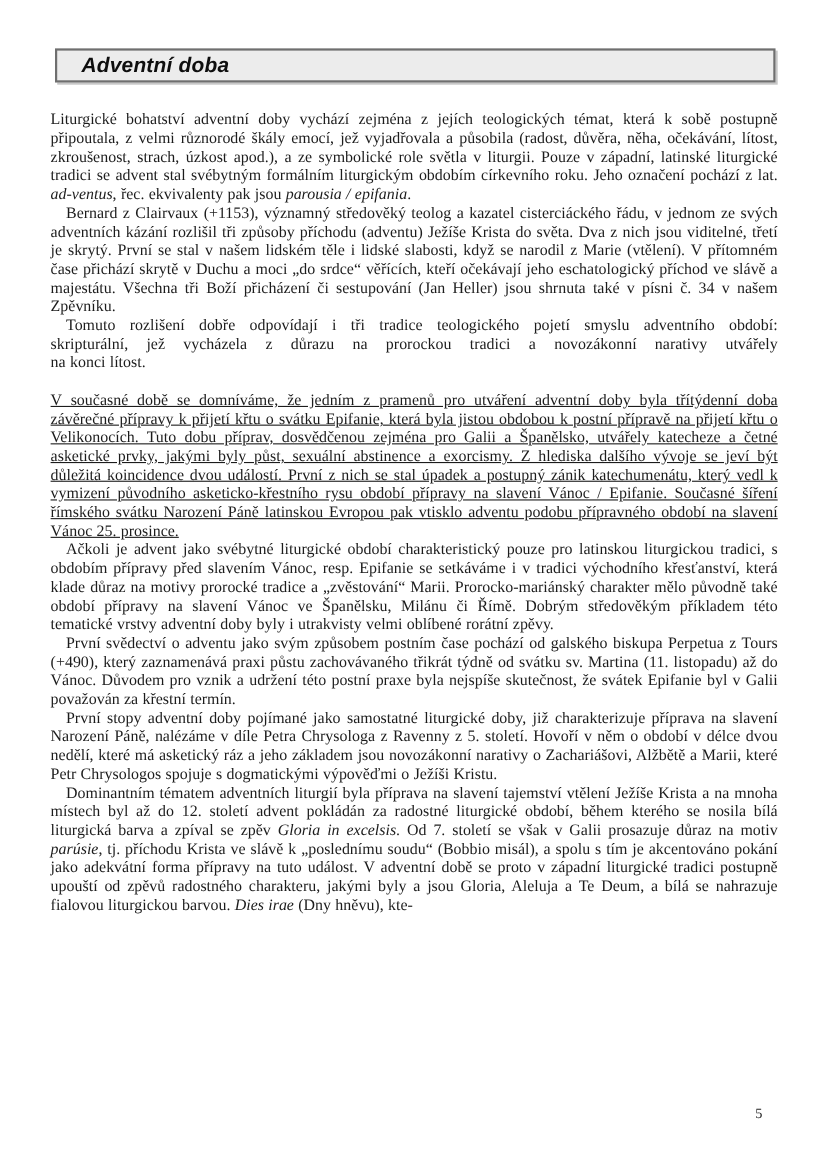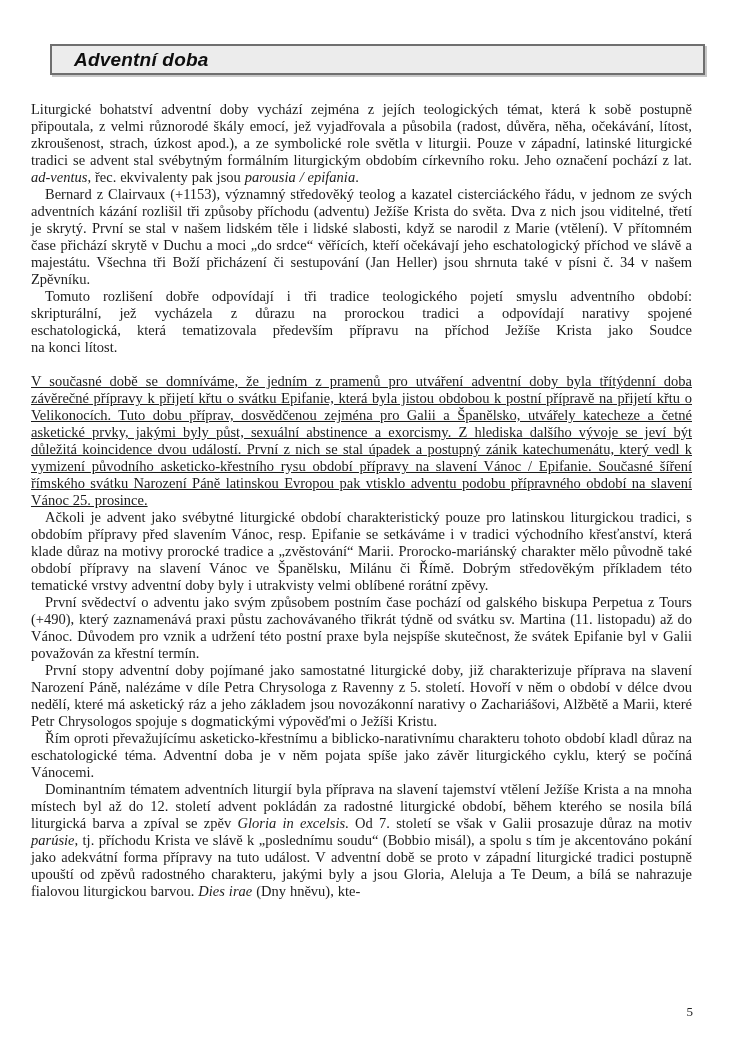--- a/index.html
+++ b/index.html
@@ -34,21 +34,21 @@
     margin: 0;
     font-family: "Liberation Sans", sans-serif;
     font-style: italic;
     font-weight: bold;
     font-size: 19px;
     letter-spacing: 0.2px;
     color: #0e0e0e;
   }
   .body-text {
     position: absolute;
-    left: 31px;
+    left: 46px;
     top: 101px;
     width: 661px;
   }
   .body-text p {
     margin: 0;
     font-size: 14.5px;
     line-height: 17px;
     text-align: justify;
     word-spacing: 0.3px;
   }
@@ -69,24 +69,22 @@
 <body>
 
 <div class="page" style="color: rgb(28, 28, 28);">
   <div class="title-box" style="background: rgb(236, 236, 236); border-color: rgb(111, 111, 111);">
     <h1>Adventní doba</h1>
   </div>
   <div class="body-text">
       <p><span>Liturgické bohatství adventní doby vychází zejména z jejích teologických témat, která k sobě postupně připoutala, z velmi různorodé škály emocí, jež vyjadřovala a působila (radost, důvěra, něha, očekávání, lítost, zkroušenost, strach, úzkost apod.), a ze symbolické role světla v liturgii. Pouze v západní, latinské liturgické tradici se advent stal svébytným formálním liturgickým obdobím církevního roku. Jeho označení pochází z lat. </span><em>ad-ventus</em><span>, řec. ekvivalenty pak jsou </span><em>parousia / epifania</em><span>.</span></p>
       <p class="indent"><span>Bernard z Clairvaux (+1153), významný středověký teolog a kazatel cisterciáckého řádu, v jednom ze svých adventních kázání rozlišil tři způsoby příchodu (adventu) Ježíše Krista do světa. Dva z nich jsou viditelné, třetí je skrytý. První se stal v našem lidském těle i lidské slabosti, když se narodil z Marie (vtělení). V přítomném čase přichází skrytě v Duchu a moci „do srdce“ věřících, kteří očekávají jeho eschatologický příchod ve slávě a majestátu. Všechna tři Boží přicházení či sestupování (Jan Heller) jsou shrnuta také v písni č. 34 v našem Zpěvníku.</span></p>
       <p class="indent jlast"><span>Tomuto rozlišení dobře odpovídají i tři tradice teologického pojetí smyslu adventního období:</span></p>
-      <p class="jlast"><span>skripturální, jež vycházela z důrazu na prorockou tradici a odpovídají narativy spojené</span></p>
-      <p class="jlast"><span>eschatologická, která tematizovala především přípravu na příchod Ježíše Krista jako Soudce</span></p>
+      <p class="jlast"><span>skripturální, jež vycházela z důrazu na prorockou tradici a novozákonní narativy utvářely</span></p>
       <p><span>na konci lítost.</span></p>
       <p class="gap"><span>V současné době se domníváme, že jedním z pramenů pro utváření adventní doby byla třítýdenní doba závěrečné přípravy k přijetí křtu o svátku Epifanie, která byla jistou obdobou k postní přípravě na přijetí křtu o Velikonocích. Tuto dobu příprav, dosvědčenou zejména pro Galii a Španělsko, utvářely katecheze a četné asketické prvky, jakými byly půst, sexuální abstinence a exorcismy. Z hlediska dalšího vývoje se jeví být důležitá koincidence dvou událostí. První z nich se stal úpadek a postupný zánik katechumenátu, který vedl k vymizení původního asketicko-křestního rysu období přípravy na slavení Vánoc / Epifanie. Současné šíření římského svátku Narození Páně latinskou Evropou pak vtisklo adventu podobu přípravného období na slavení Vánoc 25. prosince.</span></p>
       <p class="indent"><span>Ačkoli je advent jako svébytné liturgické období charakteristický pouze pro latinskou liturgickou tradici, s obdobím přípravy před slavením Vánoc, resp. Epifanie se setkáváme i v tradici východního křesťanství, která klade důraz na motivy prorocké tradice a „zvěstování“ Marii. Prorocko-mariánský charakter mělo původně také období přípravy na slavení Vánoc ve Španělsku, Milánu či Římě. Dobrým středověkým příkladem této tematické vrstvy adventní doby byly i utrakvisty velmi oblíbené rorátní zpěvy.</span></p>
       <p class="indent"><span>První svědectví o adventu jako svým způsobem postním čase pochází od galského biskupa Perpetua z Tours (+490), který zaznamenává praxi půstu zachovávaného třikrát týdně od svátku sv. Martina (11. listopadu) až do Vánoc. Důvodem pro vznik a udržení této postní praxe byla nejspíše skutečnost, že svátek Epifanie byl v Galii považován za křestní termín.</span></p>
       <p class="indent"><span>První stopy adventní doby pojímané jako samostatné liturgické doby, již charakterizuje příprava na slavení Narození Páně, nalézáme v díle Petra Chrysologa z Ravenny z 5. století. Hovoří v něm o období v délce dvou nedělí, které má asketický ráz a jeho základem jsou novozákonní narativy o Zachariášovi, Alžbětě a Marii, které Petr Chrysologos spojuje s dogmatickými výpověďmi o Ježíši Kristu.</span></p>
-      <p class="indent"><span>Řím oproti převažujícímu asketicko-křestnímu a biblicko-narativnímu charakteru tohoto období kladl důraz na eschatologické téma. Adventní doba je v něm pojata spíše jako závěr liturgického cyklu, který se počíná Vánocemi.</span></p>
       <p class="indent"><span>Dominantním tématem adventních liturgií byla příprava na slavení tajemství vtělení Ježíše Krista a na mnoha místech byl až do 12. století advent pokládán za radostné liturgické období, během kterého se nosila bílá liturgická barva a zpíval se zpěv </span><em>Gloria in excelsis</em><span>. Od 7. století se však v Galii prosazuje důraz na motiv </span><em>parúsie</em><span>, tj. příchodu Krista ve slávě k „poslednímu soudu“ (Bobbio misál), a spolu s tím je akcentováno pokání jako adekvátní forma přípravy na tuto událost. V adventní době se proto v západní liturgické tradici postupně upouští od zpěvů radostného charakteru, jakými byly a jsou Gloria, Aleluja a Te Deum, a bílá se nahrazuje fialovou liturgickou barvou. </span><em>Dies irae</em><span> (Dny hněvu), kte-</span></p>
     </div>
   <div class="page-number">5</div>
 </div>
 
 </body></html>

